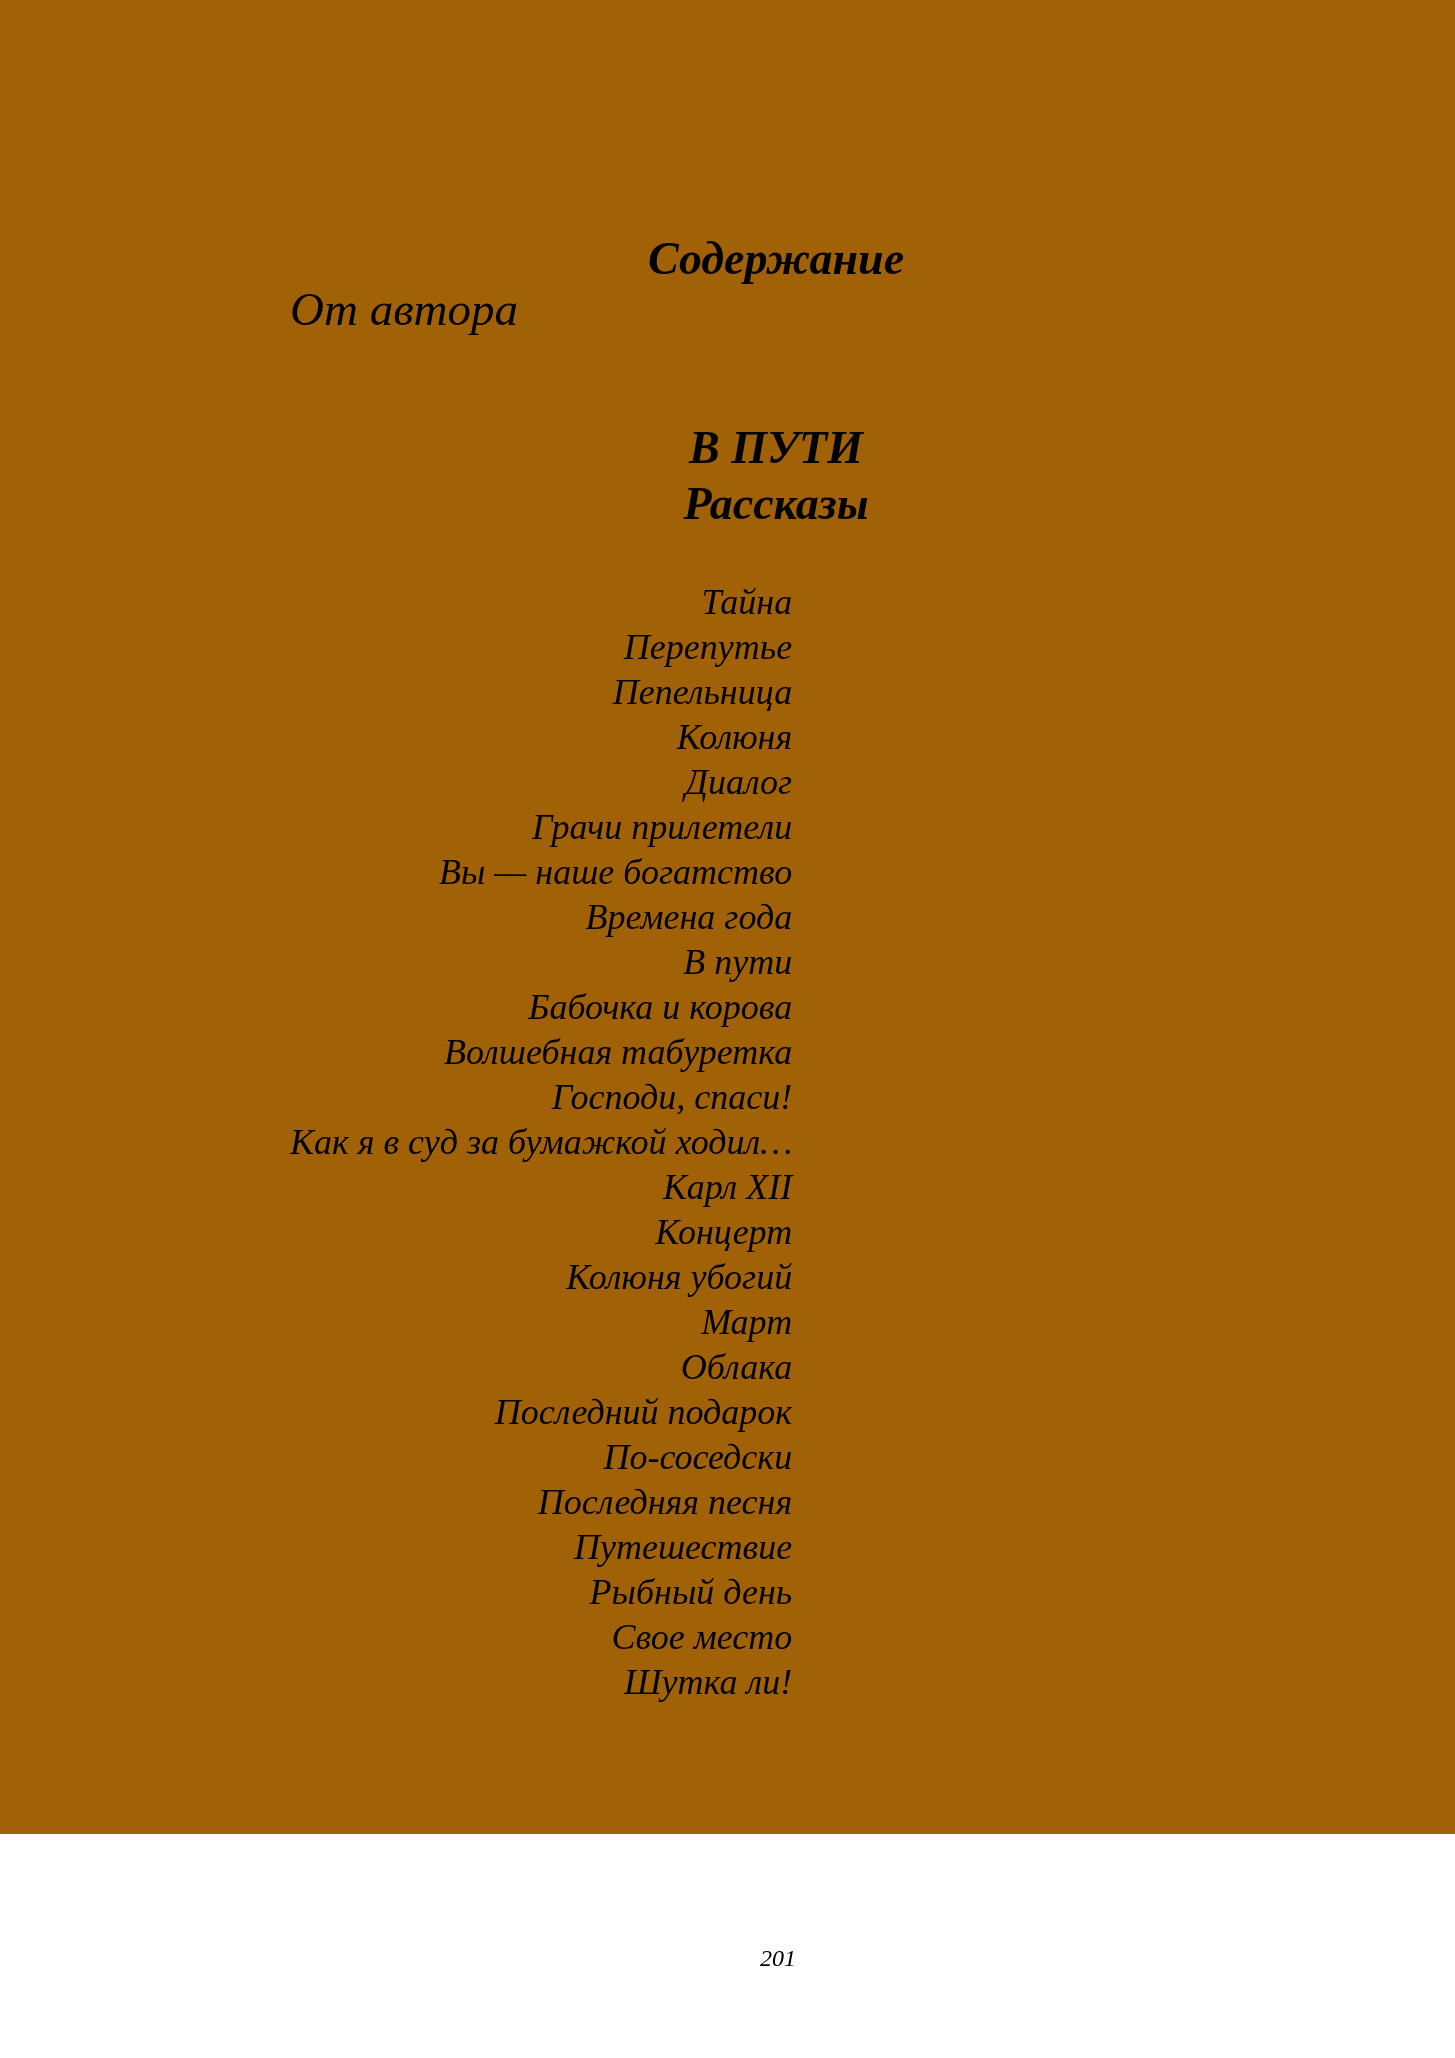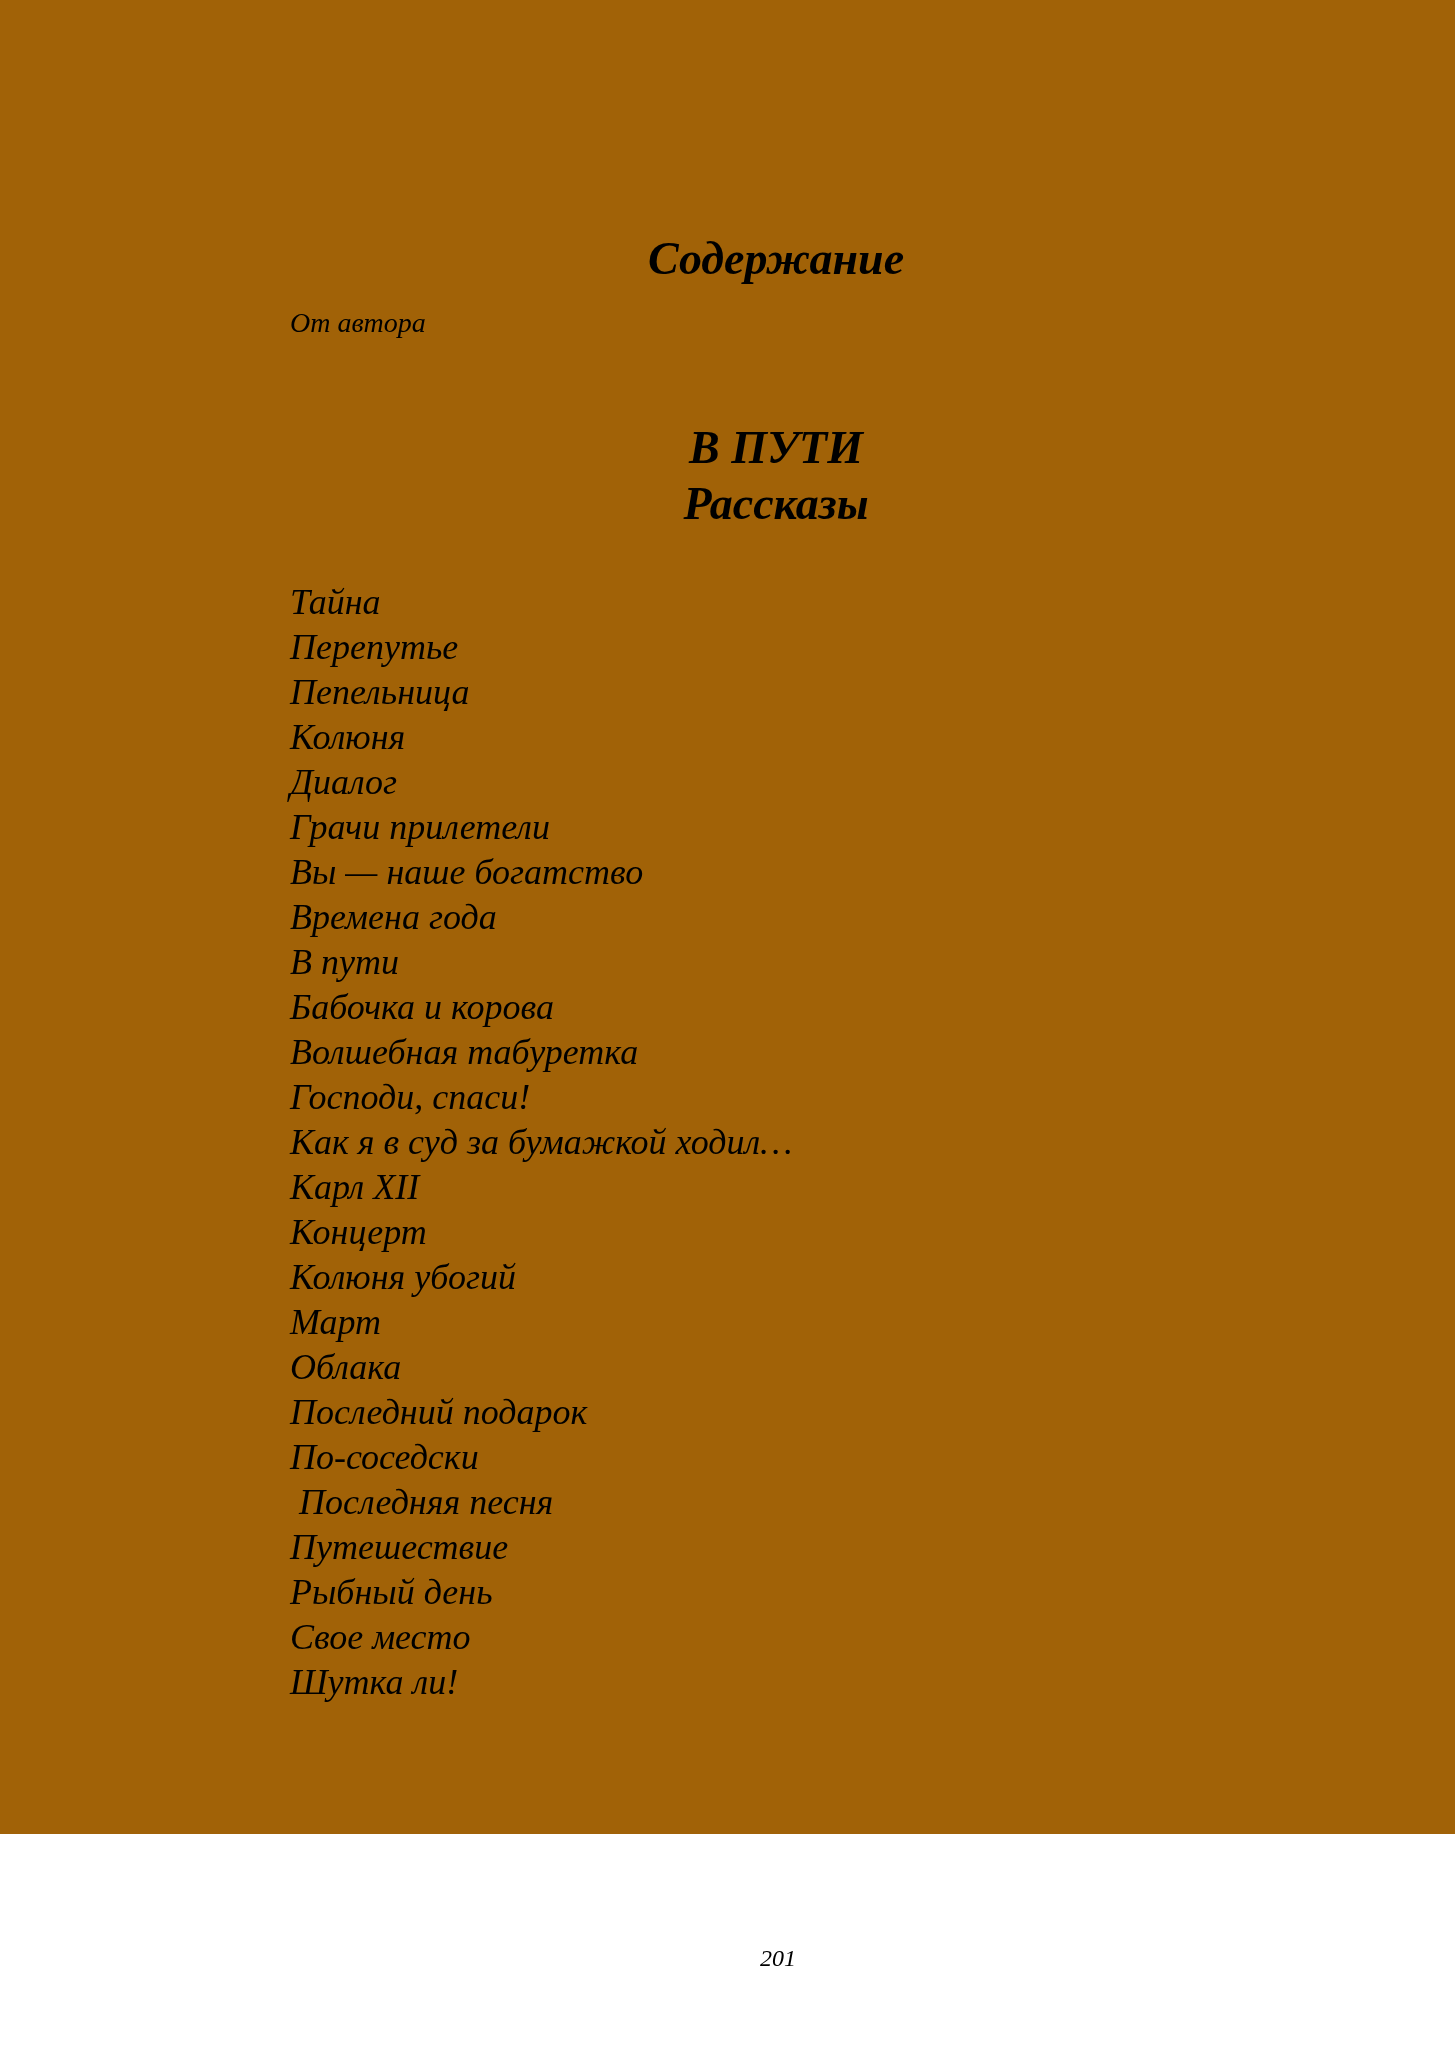--- a/index.html
+++ b/index.html
@@ -1,25 +1,25 @@
 <!DOCTYPE html>
 <html><head>
 <meta charset="utf-8">
 <style>
   html, body { margin: 0; padding: 0; background: #ffffff; }
   body { width: 1455px; height: 2058px; position: relative; overflow: hidden;
          font-family: "Liberation Serif", "DejaVu Serif", serif; color: #000; }
   .page { position: absolute; left: 0; top: 0; width: 1455px; height: 1834px; background: #a16207; font-style: italic; }
   .title { position: absolute; left: 0; width: 1552px; text-align: center;
            top: 232px; font-size: 46px; font-weight: bold; line-height: 54px; margin: 0; }
-  .from-author { position: absolute; left: 290px; top: 300px; font-size: 28px; line-height: 45px; }
+  .from-author { position: absolute; left: 290px; top: 287px; font-size: 47px; line-height: 45px; }
   .section-head { position: absolute; left: 0; width: 1552px; text-align: center; top: 420px; margin: 0; }
   .section-head div { font-size: 46px; font-weight: bold; line-height: 56px; }
   .toc { position: absolute; left: 290px; top: 580px; margin: 0; padding: 0; list-style: none; }
-  .toc li { font-size: 36px; line-height: 45px; height: 45px; white-space: pre; }
+  .toc li { font-size: 36px; line-height: 45px; height: 45px; white-space: pre; text-align: right; }
   .page-number { position: absolute; left: 0; width: 1556px; text-align: center; top: 1944px;
                  font-size: 24px; line-height: 28px; }
 </style>
 </head>
 <body>
 
 <div class="page">
   <h1 class="title">Содержание</h1>
   <div class="from-author">От автора</div>
 

